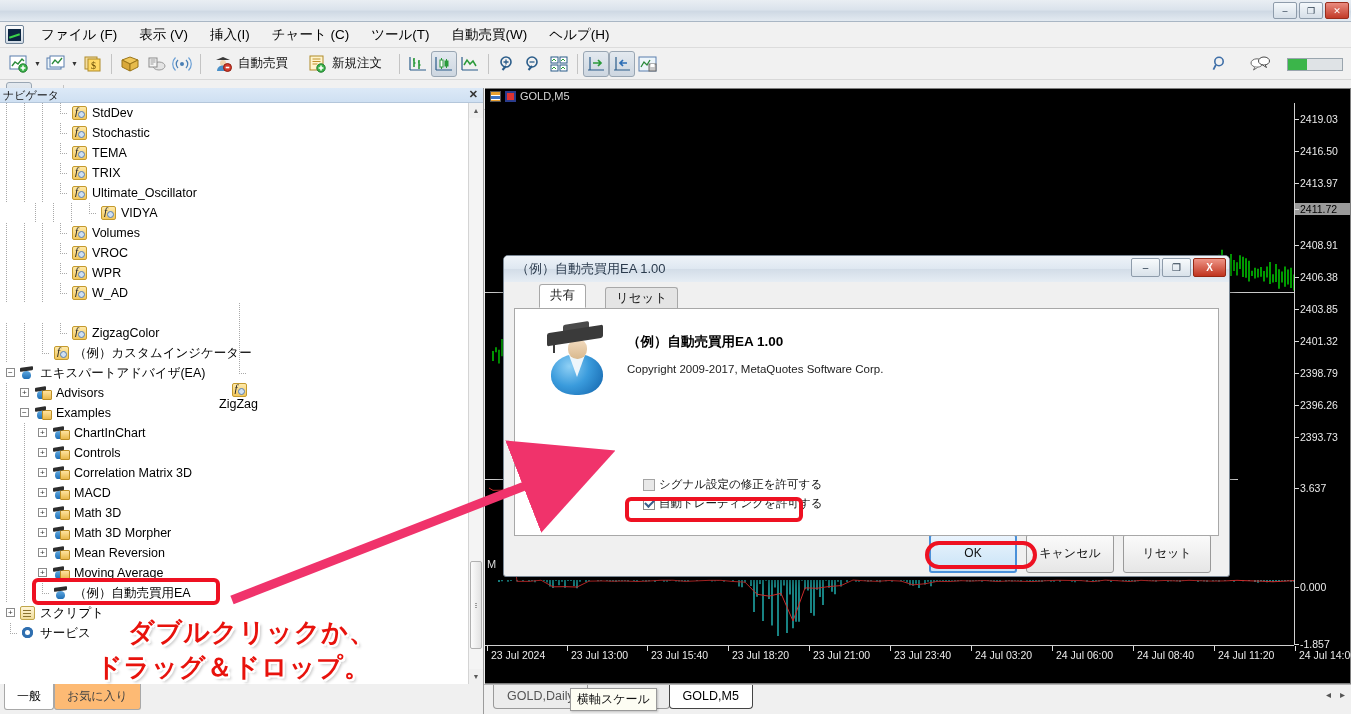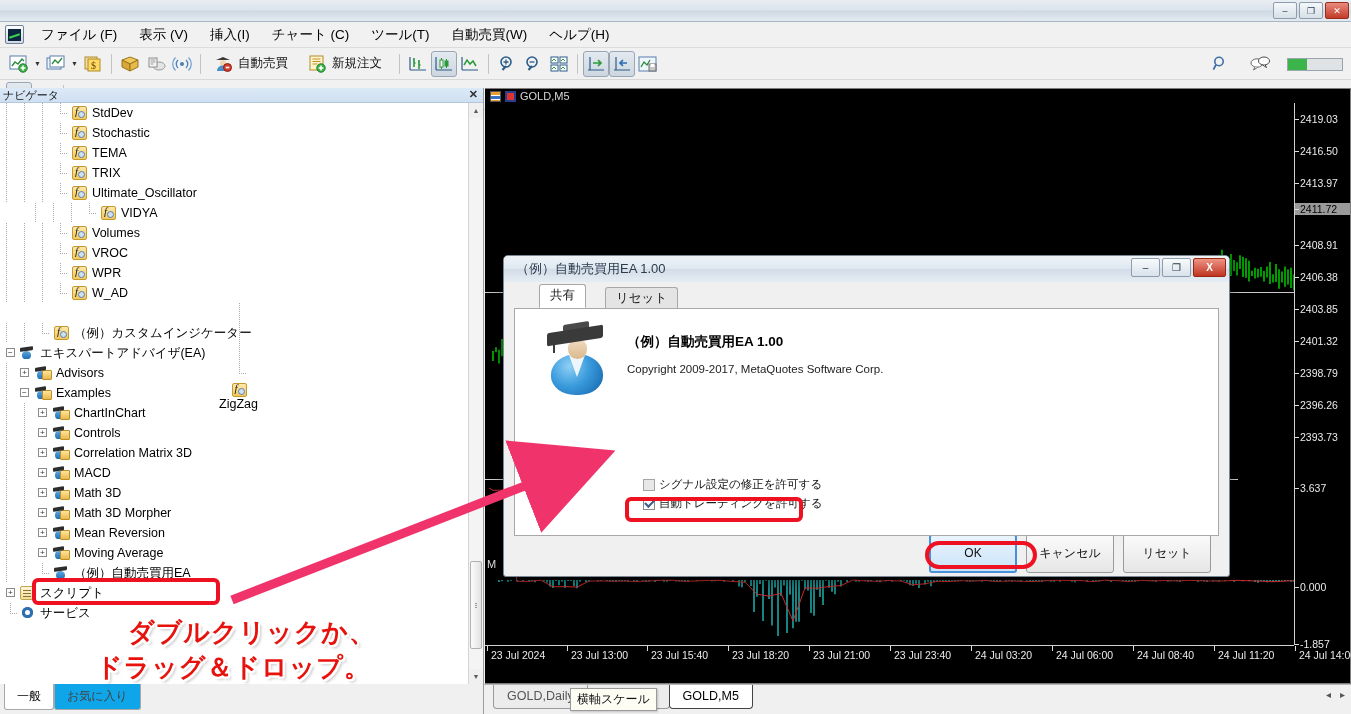--- a/index.html
+++ b/index.html
@@ -305,21 +305,21 @@
     position:absolute; left:0; bottom:0; right:0; height:30px; background:#f0f0f0;
     border-top:1px solid #b4b4b4;
   }
   #nav-bottom-tabs{
     position:absolute; left:0; bottom:0; width:484px; height:30px;
     background:#f0f0f0; display:flex; align-items:flex-start; padding-left:4px;
     border-right:1px solid #9c9c9c;
   }
   .ntab{
     font-size:12px; padding:4px 12px; border:1px solid #a8a8a8; border-top:none;
-    border-radius:0 0 3px 3px; background:#0ea5e9; color:#444;
+    border-radius:0 0 3px 3px; background:#fdba74; color:#444;
   }
   .ntab.active{ background:#fff; color:#000; }
   #chart-tabs{
     position:absolute; left:485px; bottom:0; right:0; height:30px;
     background:#f0f0f0; display:flex; align-items:flex-start; padding-left:8px;
     border-top:1px solid #b4b4b4;
   }
   .ctab{
     font-size:12.5px; padding:4px 13px 5px; border:1px solid #9a9a9a; border-top:none;
     border-radius:0 0 4px 4px; background:#ececec; color:#555; margin-right:-1px;
@@ -785,20 +785,37 @@
           </div>
           <div class="gut" style="width:18px">
             <div class="dots"></div>
           </div>
           <div class="gut" style="width:18px">
             <div class="elbow"></div>
             <div class="dots" style="bottom:10px"></div>
           </div>
           <span class="ico ico-fx"></span>
           <span class="lbl">ZigZag</span>
+        </div>
+        <div class="tn" style="padding-left: 0px;">
+          <div class="gut" style="width:18px">
+            <div class="dots"></div>
+          </div>
+          <div class="gut" style="width:18px">
+            <div class="dots"></div>
+          </div>
+          <div class="gut" style="width:18px">
+            <div class="dots"></div>
+          </div>
+          <div class="gut" style="width:18px">
+            <div class="elbow"></div>
+            <div class="dots" style="bottom:10px"></div>
+          </div>
+          <span class="ico ico-fx"></span>
+          <span class="lbl">ZigzagColor</span>
         </div>
         <div class="tn" style="padding-left: 0px;">
           <div class="gut" style="width:18px">
             <div class="dots"></div>
           </div>
           <div class="gut" style="width:18px">
             <div class="dots"></div>
           </div>
           <div class="gut" style="width:18px">
             <div class="elbow"></div>

